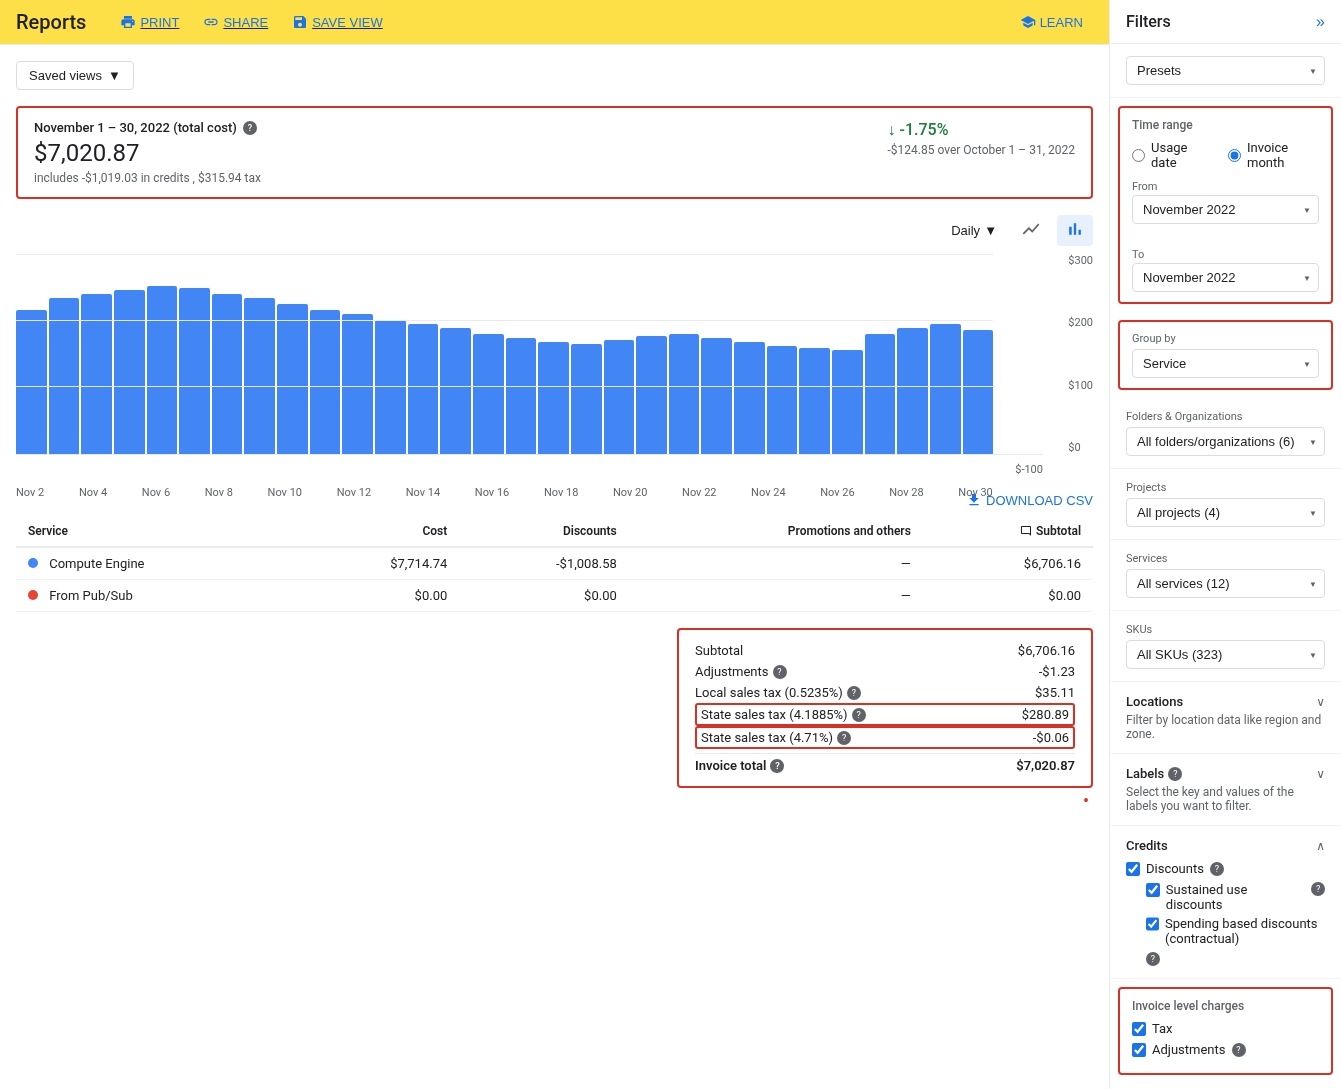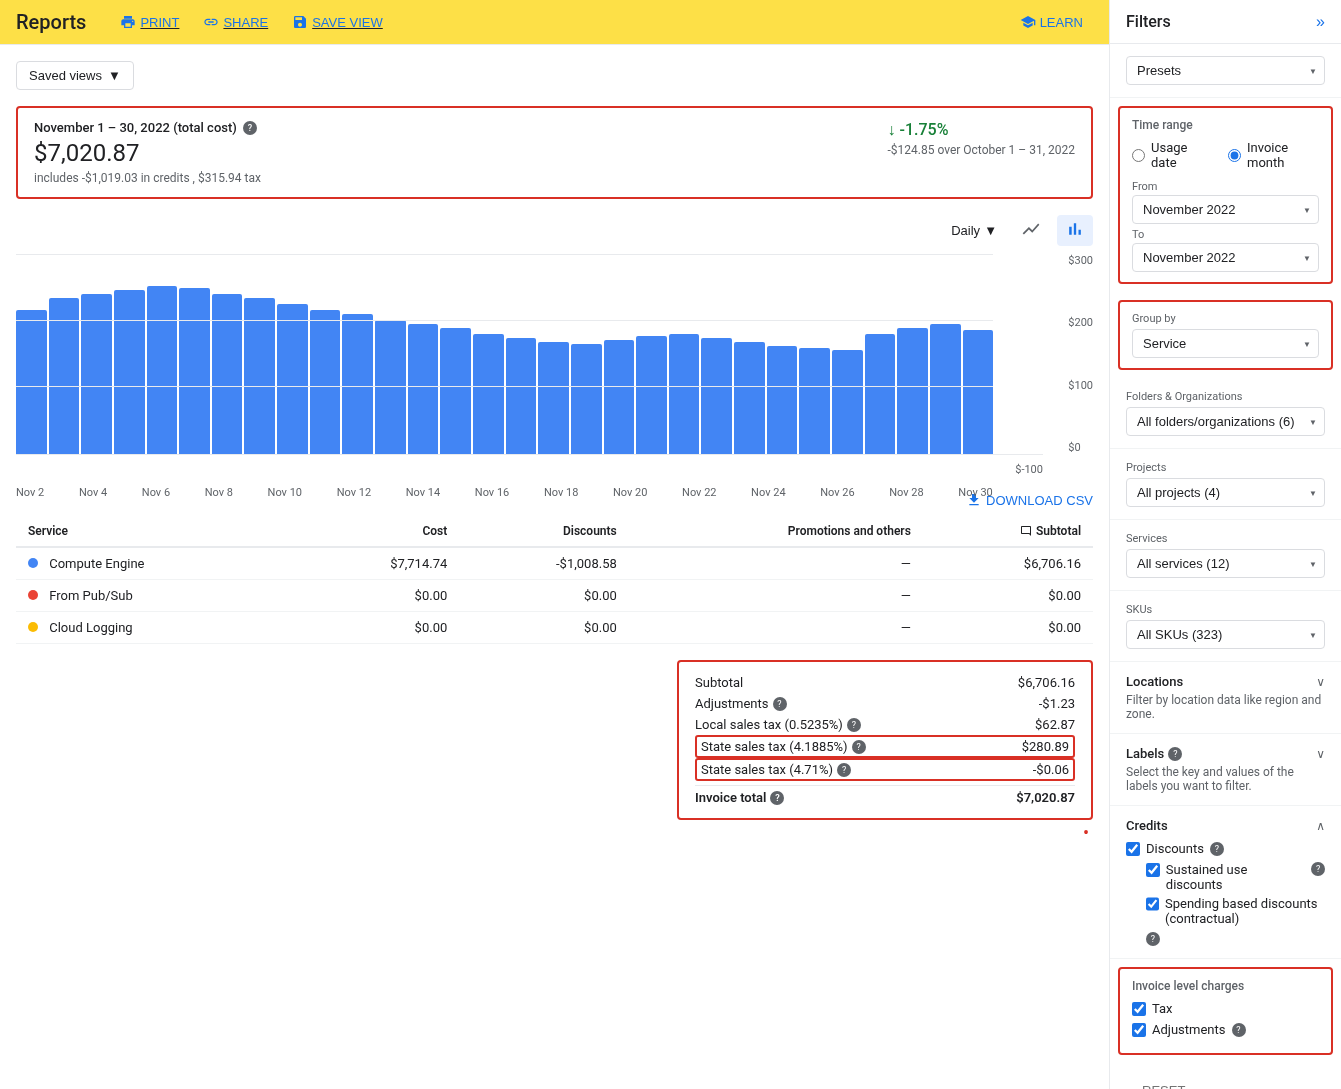--- a/index.html
+++ b/index.html
@@ -293,30 +293,20 @@
         <tr>
           <td>
             <span class="service-dot" style="background:#ea4335;"></span>
             <span>From Pub/Sub</span>
           </td>
           <td class="right">$0.00</td>
           <td class="right">$0.00</td>
           <td class="right">—</td>
           <td class="right">$0.00</td>
         </tr>
-        <tr>
-          <td>
-            <span class="service-dot" style="background:#fbbc04;"></span>
-            <span>Cloud Logging</span>
-          </td>
-          <td class="right">$0.00</td>
-          <td class="right">$0.00</td>
-          <td class="right">—</td>
-          <td class="right">$0.00</td>
-        </tr>
       </tbody>
     </table>
 
     <div style="display:flex; justify-content:flex-end; margin-top:8px;">
       <div style="border:2px solid #d93025; border-radius:4px; padding:10px 16px; min-width:380px;">
         <div class="summary-row">
           <span>Subtotal</span>
           <span>$6,706.16</span>
         </div>
         <div class="summary-row">
@@ -324,21 +314,21 @@
             <span>Adjustments</span>
             <span class="info-dot">?</span>
           </span>
           <span>-$1.23</span>
         </div>
         <div class="summary-row">
           <span class="summary-label">
             <span>Local sales tax (0.5235%)</span>
             <span class="info-dot">?</span>
           </span>
-          <span>$62.87</span>
+          <span>$35.11</span>
         </div>
         <div class="summary-row" style="border:2px solid #d93025; border-radius:3px; padding:2px 4px;">
           <span class="summary-label">
             <span>State sales tax (4.1885%)</span>
             <span class="info-dot">?</span>
           </span>
           <span>$280.89</span>
         </div>
         <div class="summary-row" style="border:2px solid #d93025; border-radius:3px; padding:2px 4px;">
           <span class="summary-label">
@@ -384,21 +374,21 @@
       <label class="radio-option">
         <input type="radio" name="time_range" value="usage_date" style="">
         <span>Usage date</span>
       </label>
       <label class="radio-option">
         <input type="radio" name="time_range" value="invoice_month" checked="" style="">
         <span>Invoice month</span>
       </label>
     </div>
 
-    <div style="margin-bottom:4px;">
+    <div style="margin-bottom:24px;">
       <div style="font-size:11px;color:#5f6368;margin-bottom:2px;">From</div>
       <div class="select-wrapper">
         <select class="filter-select">
           <option>November 2022</option>
         </select>
       </div>
     </div>
 
     <div>
       <div style="font-size:11px;color:#5f6368;margin-bottom:2px;">To</div>

